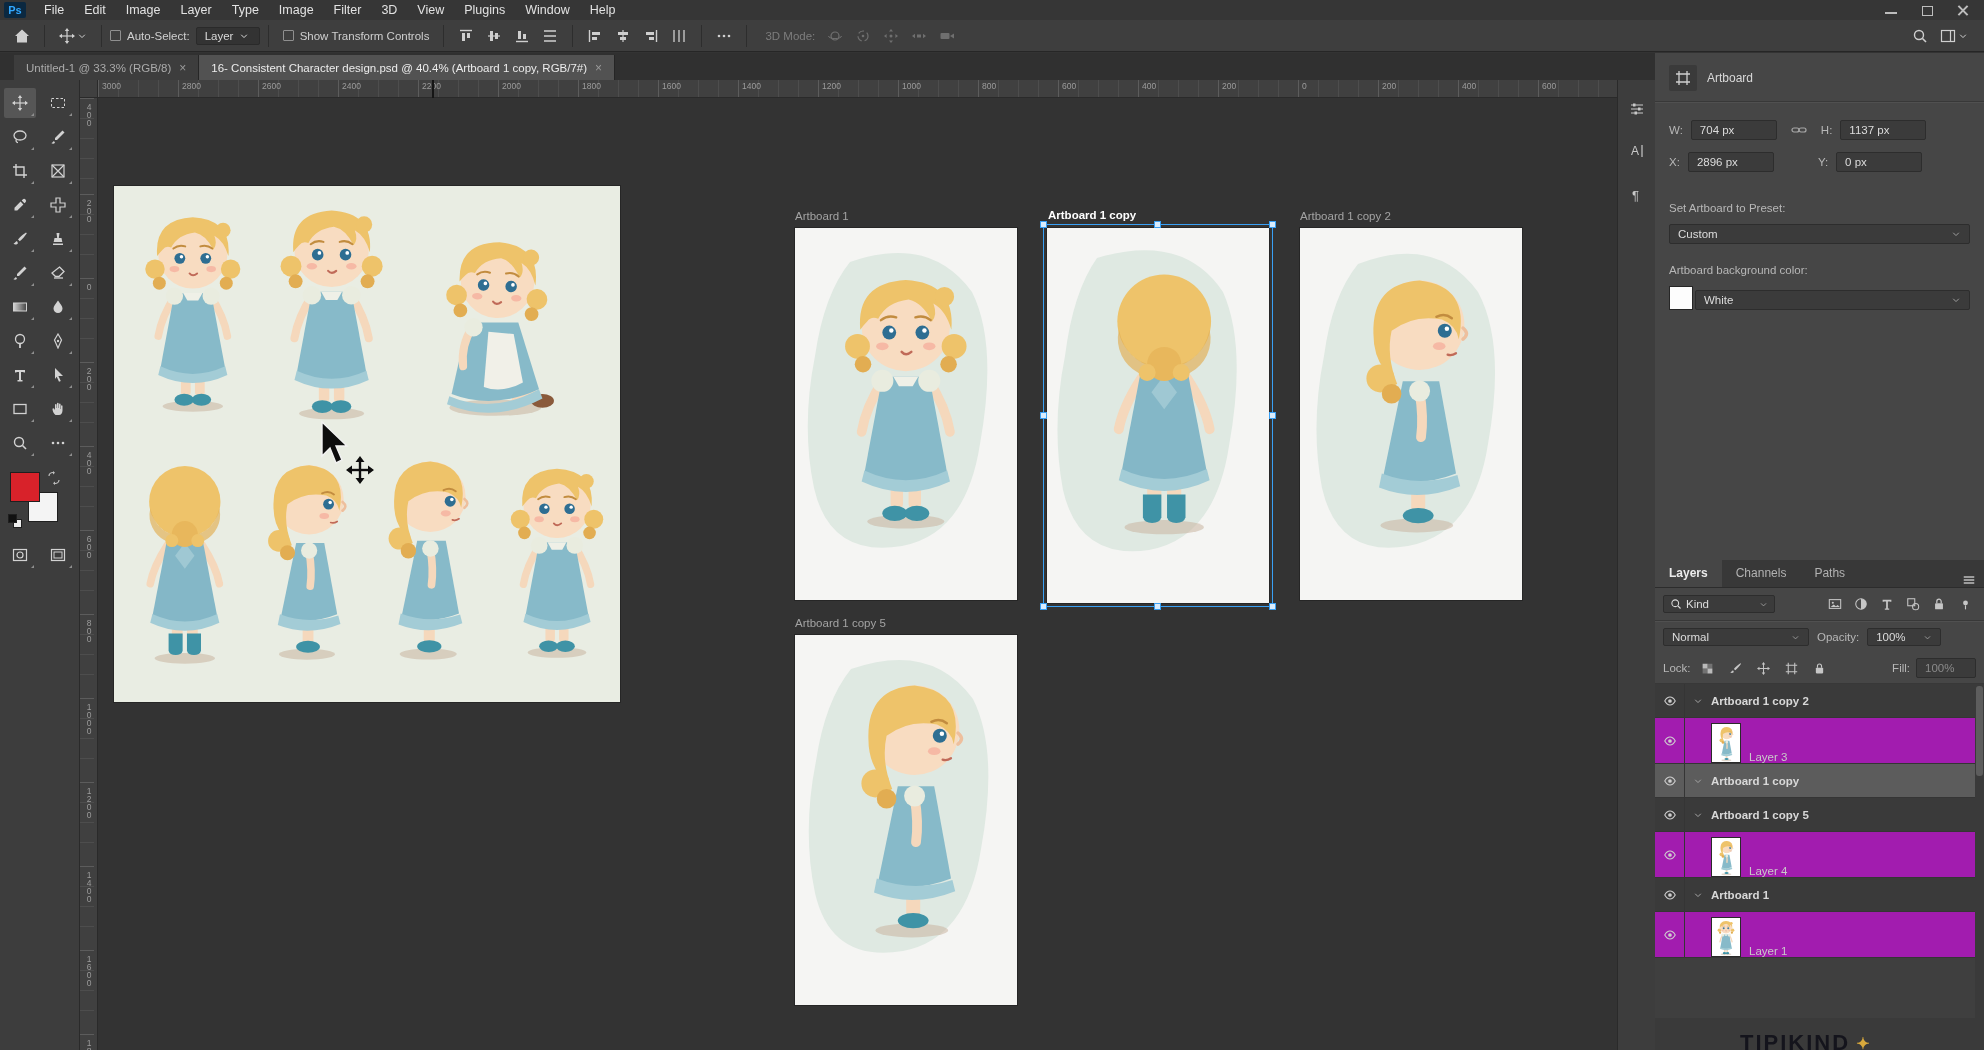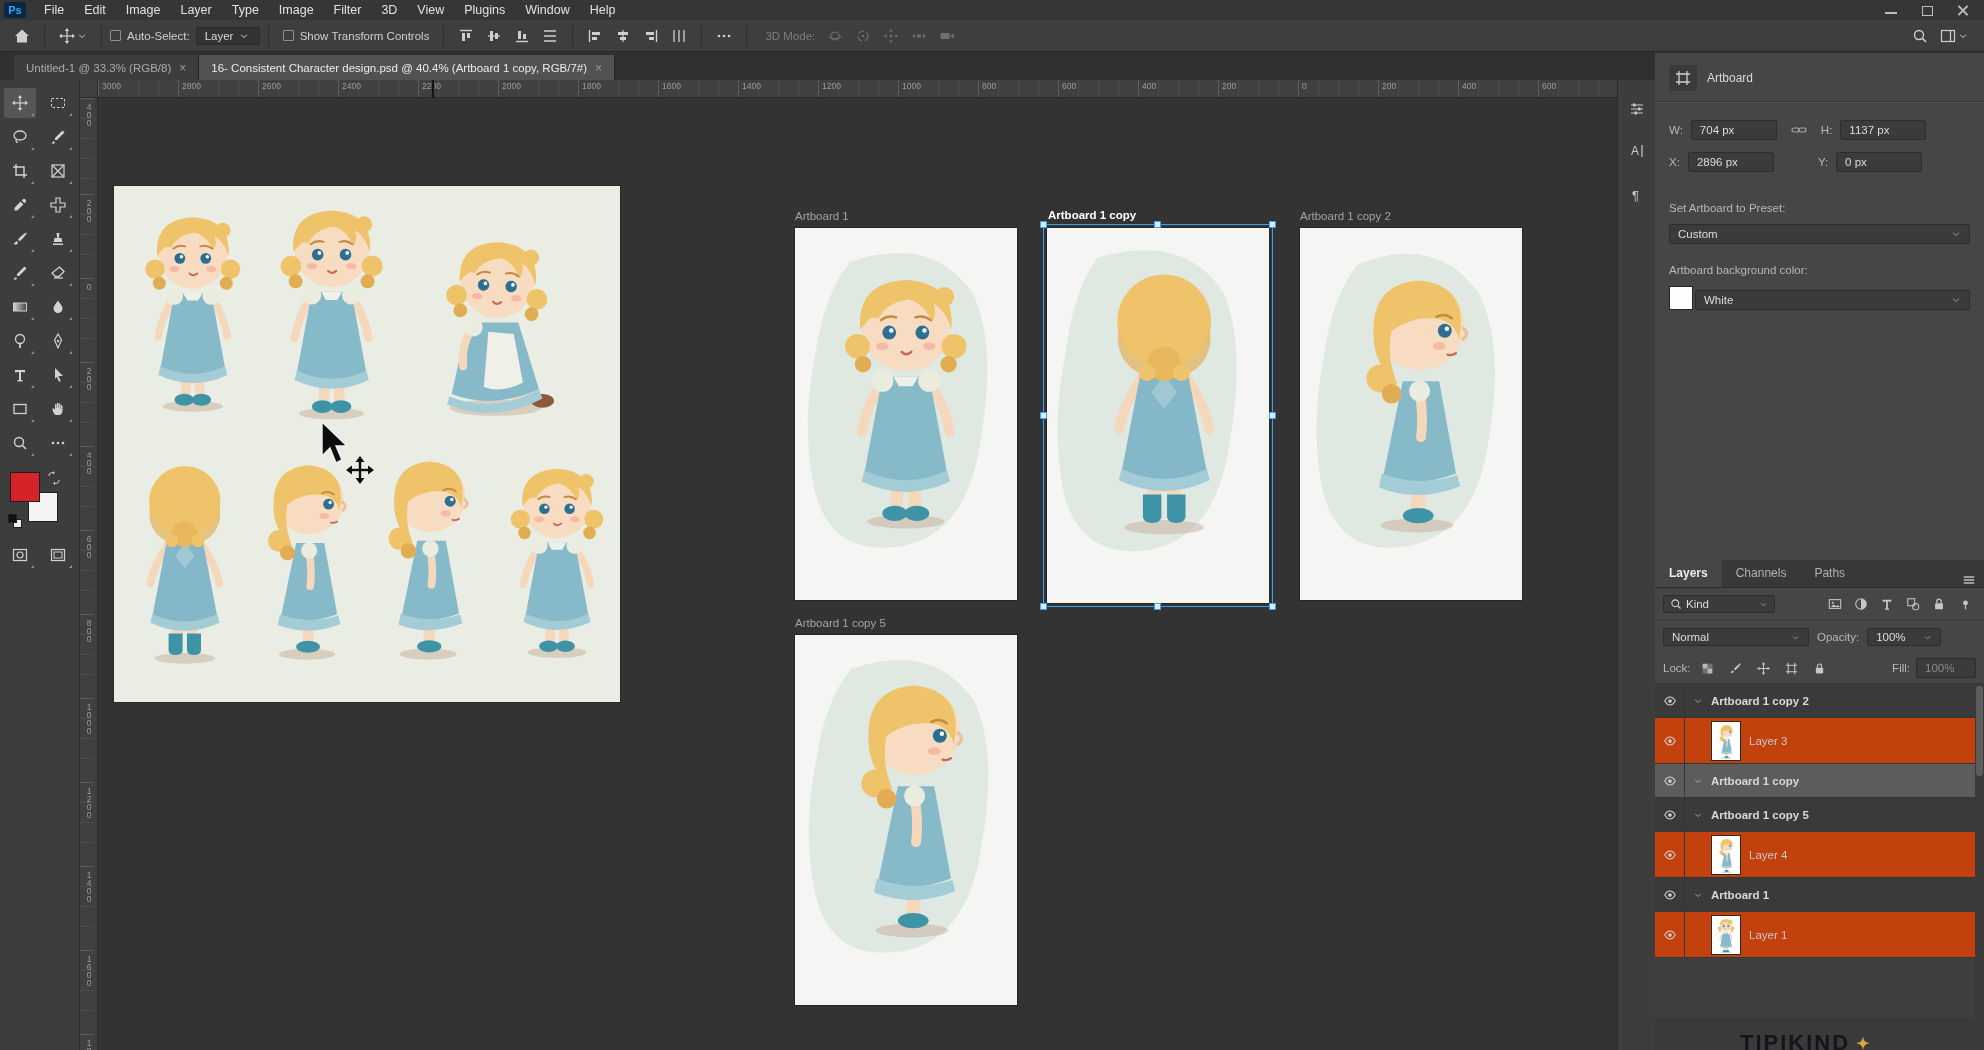--- a/index.html
+++ b/index.html
@@ -88,21 +88,21 @@
     color:#dcdcdc; font-size:11.5px; padding:3px 8px; }
   .dd .chev { margin-left:auto; color:#9e9e9e; }
   .hr { height:1px; background:#383838; box-shadow:0 1px 0 #505050; }
 
   
   .lp-row { display:flex; align-items:center; padding:0 8px; }
   .icnbtn { width:22px; height:20px; display:flex; align-items:center; justify-content:center; color:#c6c6c6; border-radius:2px; }
   .layer-list { position:relative; background:#3f3f3f; overflow:hidden; }
   .lrow { position:relative; display:flex; align-items:center; border-bottom:1px solid #353535; }
   .lrow.group { background:#3a3a3a; height:34px; font-weight:bold; }
-  .lrow.layer { background:#c2410c; height:46px; }
+  .lrow.layer { background:#a21caf; height:46px;align-items:flex-end; }
   .lrow.selected { background:#5c5c5c; }
   .eye-col { width:30px; align-self:stretch; display:flex; align-items:center; justify-content:center;
     border-right:1px solid #353535; color:#cfcfcf; }
   .lname { font-size:11.5px; color:#d8d8d8; margin-left:8px; white-space:nowrap; }
   .lrow.layer .lname { font-weight:normal; color:#c9c9c9; }
   .gchev { color:#a5a5a5; margin-left:8px; width:10px; }
   .lthumb { margin-left:26px; width:30px; height:40px; background:#fff; border:1px solid #2a2a2a; overflow:hidden; }
   .scrollbar { position:absolute; right:0; top:0; width:9px; height:100%; background:#3a3a3a; }
   .scroll-thumb { position:absolute; right:1px; top:2px; width:7px; height:90px; background:#5d5d5d; border-radius:3px; }
 

